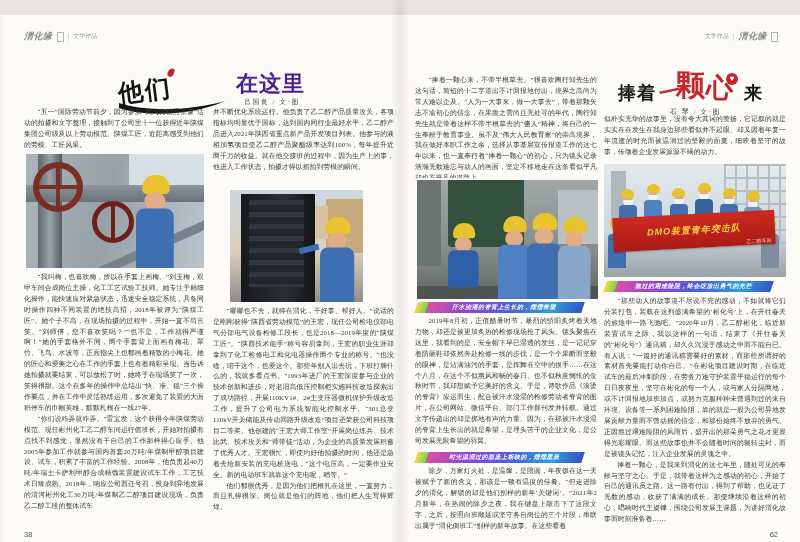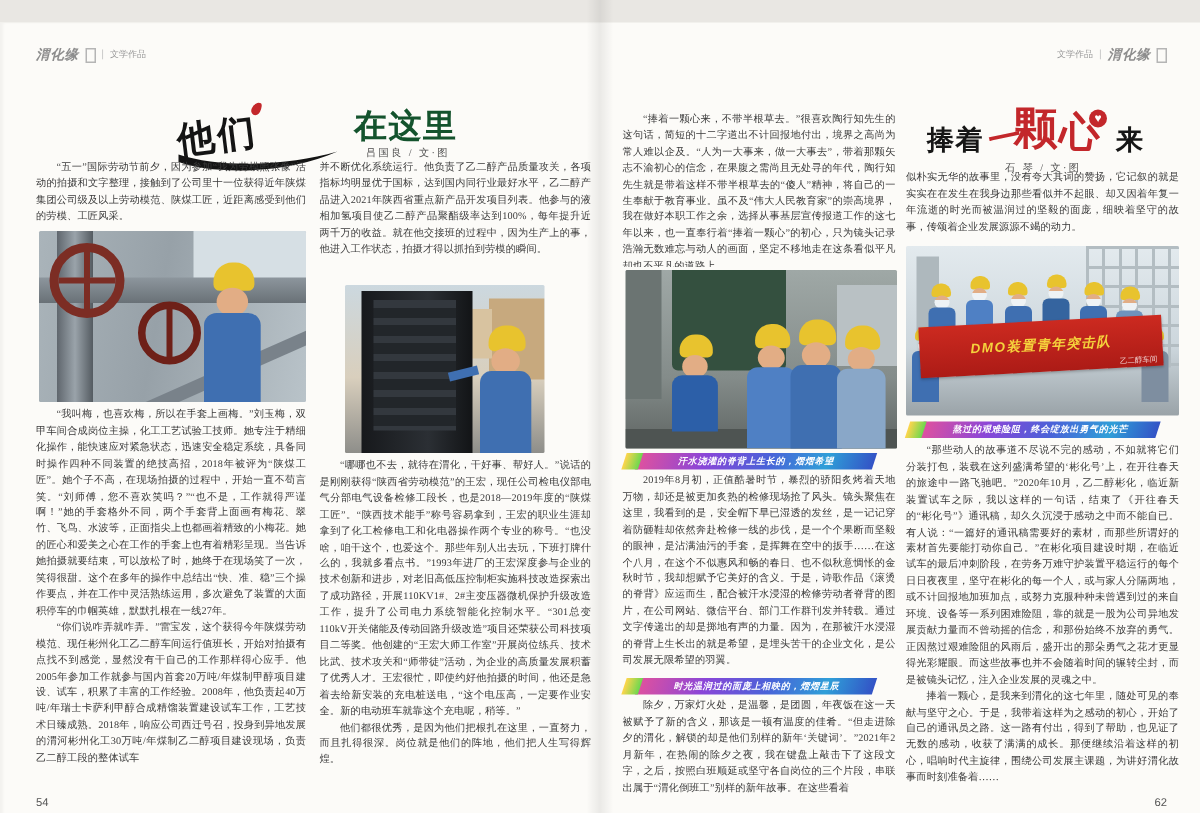--- a/index.html
+++ b/index.html
@@ -34,21 +34,21 @@
 
   
   .title-l{position:absolute;left:118px;top:54px;width:250px;height:52px;}
   .t-tamen{position:absolute;left:0;top:5px;font-size:25px;font-weight:bold;color:#141414;
            transform:rotate(-7deg);letter-spacing:2px;font-family:"Liberation Serif",serif;}
   .t-accent{position:absolute;left:50px;top:-1px;width:6px;height:9px;background:#c3272b;
             border-radius:70% 30% 55% 45%/60% 60% 40% 40%;transform:rotate(24deg);}
   .t-swoosh{position:absolute;left:-4px;top:29px;width:116px;height:16px;}
   .t-bagen{position:absolute;left:46px;top:0;font-size:22px;font-weight:bold;color:#1a1a1a;
            letter-spacing:1px;font-family:"Liberation Sans",sans-serif;}
-  .t-zai{position:absolute;left:118px;top:0;font-size:22px;font-weight:bold;color:#14532d;
+  .t-zai{position:absolute;left:118px;top:0;font-size:22px;font-weight:bold;color:#4c1d95;
          letter-spacing:1px;font-family:"Liberation Sans",sans-serif;}
   .byline-l{position:absolute;left:126px;top:28px;font-size:6.8px;color:#4c4c4c;letter-spacing:1.6px;}
 
   
   .title-r{position:absolute;left:218px;top:55px;width:155px;height:46px;}
   .r-lead{position:absolute;left:0;top:11px;font-size:18px;font-weight:bold;color:#161616;
           letter-spacing:1px;font-family:"Liberation Sans",sans-serif;}
   .r-one{position:absolute;left:41px;top:7px;font-size:22px;font-weight:bold;color:#c3272b;
          transform:rotate(-12deg);font-family:"Liberation Serif",serif;}
   .r-ke{position:absolute;left:58px;top:-4px;font-size:29px;font-weight:bold;color:#c3272b;
@@ -158,21 +158,21 @@
         <div class="face"></div>
         <div class="body" style="height:32px;"></div>
       </div>
     </div>
 
     <div class="colbox" style="left:213px;top:291px;width:181px;height:234px;">
         <p class="para">“哪哪也不去，就待在渭化，干好事、帮好人。”说话的是刚刚获得“陕西省劳动模范”的王宏，现任公司检电仪部电气分部电气设备检修工段长，也是2018—2019年度的“陕煤工匠”。“陕西技术能手”称号容易拿到，王宏的职业生涯却拿到了化工检修电工和化电器操作两个专业的称号。“也没啥，咱干这个，也爱这个。那些年别人出去玩，下班打牌什么的，我就多看点书。”1993年进厂的王宏深度参与企业的技术创新和进步，对老旧高低压控制柜实施科技改造探索出了成功路径，开展110KV1#、2#主变压器微机保护升级改造工作，提升了公司电力系统智能化控制水平。“301总变110kV开关储能及传动回路升级改造”项目还荣获公司科技项目二等奖。他创建的“王宏大师工作室”开展岗位练兵、技术比武、技术攻关和“师带徒”活动，为企业的高质量发展积蓄了优秀人才。王宏很忙，即使约好他拍摄的时间，他还是急着去给新安装的充电桩送电，“这个电压高，一定要作业安全。新的电动班车就靠这个充电呢，稍等。”</p>
         <p class="para">他们都很优秀，是因为他们把根扎在这里，一直努力，而且扎得很深。岗位就是他们的阵地，他们把人生写得辉煌。</p>
       </div>
 
-    <span class="pageno pn-left">54</span>
+    <span class="pageno pn-left">38</span>
   </section>
 
   <section class="page right">
 
     <header class="hdr h-right">
       <span>文学作品</span>
       <span class="div">|</span>
       <span class="logo">渭化缘</span>
       <span class="seal"></span>
     </header>

